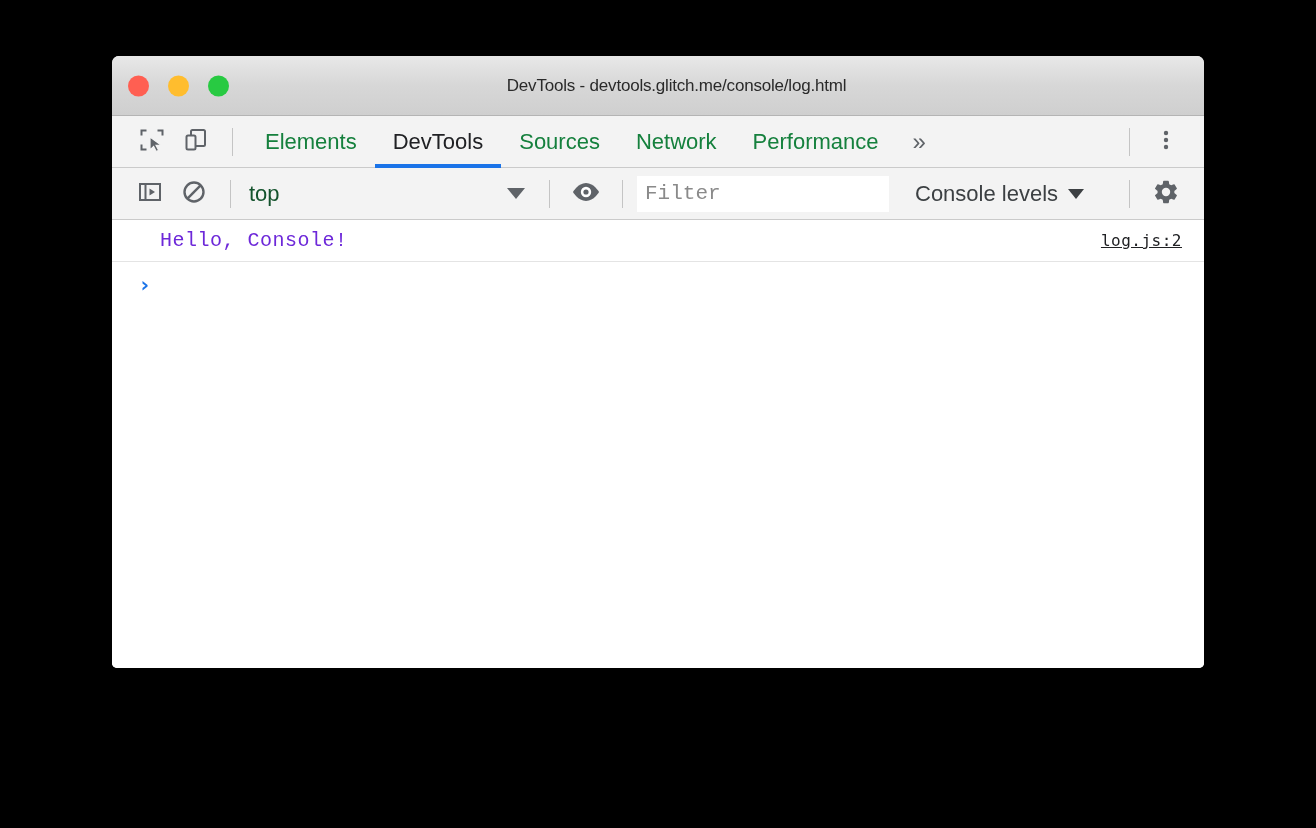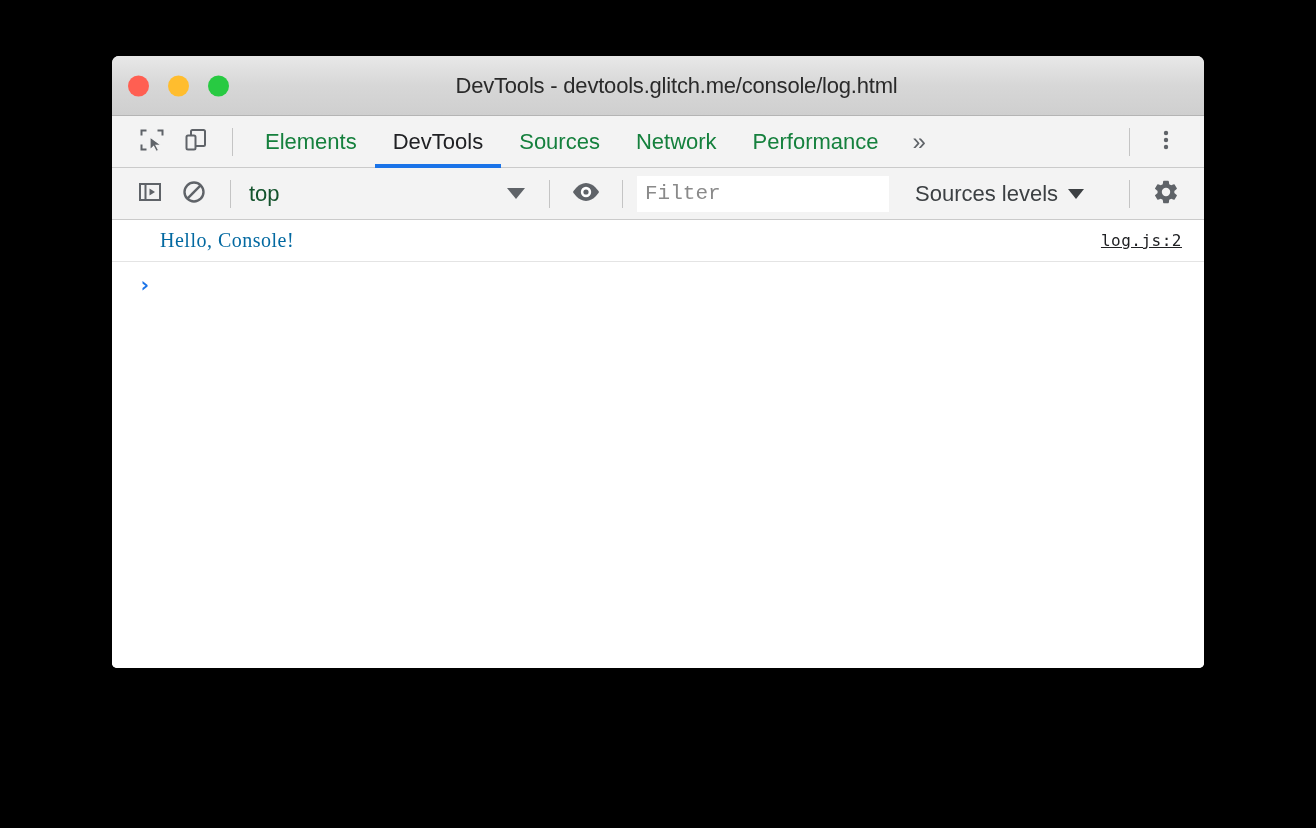--- a/index.html
+++ b/index.html
@@ -47,21 +47,21 @@
     border-radius: 50%;
     display: block;
   }
   .light.red    { background: #ff5f52; }
   .light.yellow { background: #ffbd2e; }
   .light.green  { background: #28ca42; }
 
   #window-title {
     width: 100%;
     text-align: center;
-    font-size: 22px;
+    font-size: 17px;
     color: #2a2a2a;
     letter-spacing: -0.2px;
     font-family: "Liberation Sans", sans-serif;
     padding-left: 37px;
   }
 
   
   #tab-bar {
     position: relative;
     height: 52px;
@@ -199,23 +199,23 @@
   #console-message {
     position: relative;
     height: 42px;
     display: flex;
     align-items: center;
     border-bottom: 1px solid #e4e4e4;
     padding-left: 48px;
     padding-right: 22px;
   }
   #console-message-text {
-    font-family: Liberation Serif, serif;
+    font-family: Liberation Mono, monospace;
     font-size: 20px;
-    color: #0369a1;
+    color: #6d28d9;
     letter-spacing: 0.5px;
     text-align: center;
   }
   #console-message-source {
     margin-left: auto;
     font-family: "DejaVu Sans Mono", monospace;
     font-size: 16px;
     color: #202124;
     text-decoration: underline;
     cursor: pointer;
@@ -357,21 +357,21 @@
           <circle cx="15" cy="11" r="2.6" fill="#5f6368"></circle>
         </svg>
       </span>
     </div>
 
     <span class="vsep"></span>
 
     <input id="filter-input" type="text" placeholder="Filter" style="">
 
     <div id="levels-selector">
-      <span id="levels-label">Sources levels</span>
+      <span id="levels-label">Console levels</span>
       <span class="caret-down small"></span>
     </div>
 
     <div id="console-toolbar-right">
       <span class="vsep"></span>
       <div class="toolbar-icon-btn" id="settings-btn">
         <span>
           <svg width="28" height="28" viewBox="0 0 24 24">
             <path fill="#5f6368" d="M19.14 12.94a7.07 7.07 0 0 0 0-1.88l2.03-1.58a.5.5 0 0 0 .12-.64l-1.92-3.32a.5.5 0 0 0-.6-.22l-2.39.96a7.2 7.2 0 0 0-1.63-.94l-.36-2.54a.5.5 0 0 0-.5-.42h-3.84a.5.5 0 0 0-.5.42l-.36 2.54c-.59.24-1.13.56-1.63.94l-2.39-.96a.5.5 0 0 0-.6.22L2.65 8.84a.5.5 0 0 0 .12.64l2.03 1.58a7.07 7.07 0 0 0 0 1.88l-2.03 1.58a.5.5 0 0 0-.12.64l1.92 3.32c.13.22.39.3.6.22l2.39-.96c.5.38 1.04.7 1.63.94l.36 2.54c.04.24.25.42.5.42h3.84c.25 0 .46-.18.5-.42l.36-2.54c.59-.24 1.13-.56 1.63-.94l2.39.96c.22.08.47 0 .6-.22l1.92-3.32a.5.5 0 0 0-.12-.64l-2.03-1.58zM12 15.6A3.6 3.6 0 1 1 12 8.4a3.6 3.6 0 0 1 0 7.2z"></path>
           </svg>

